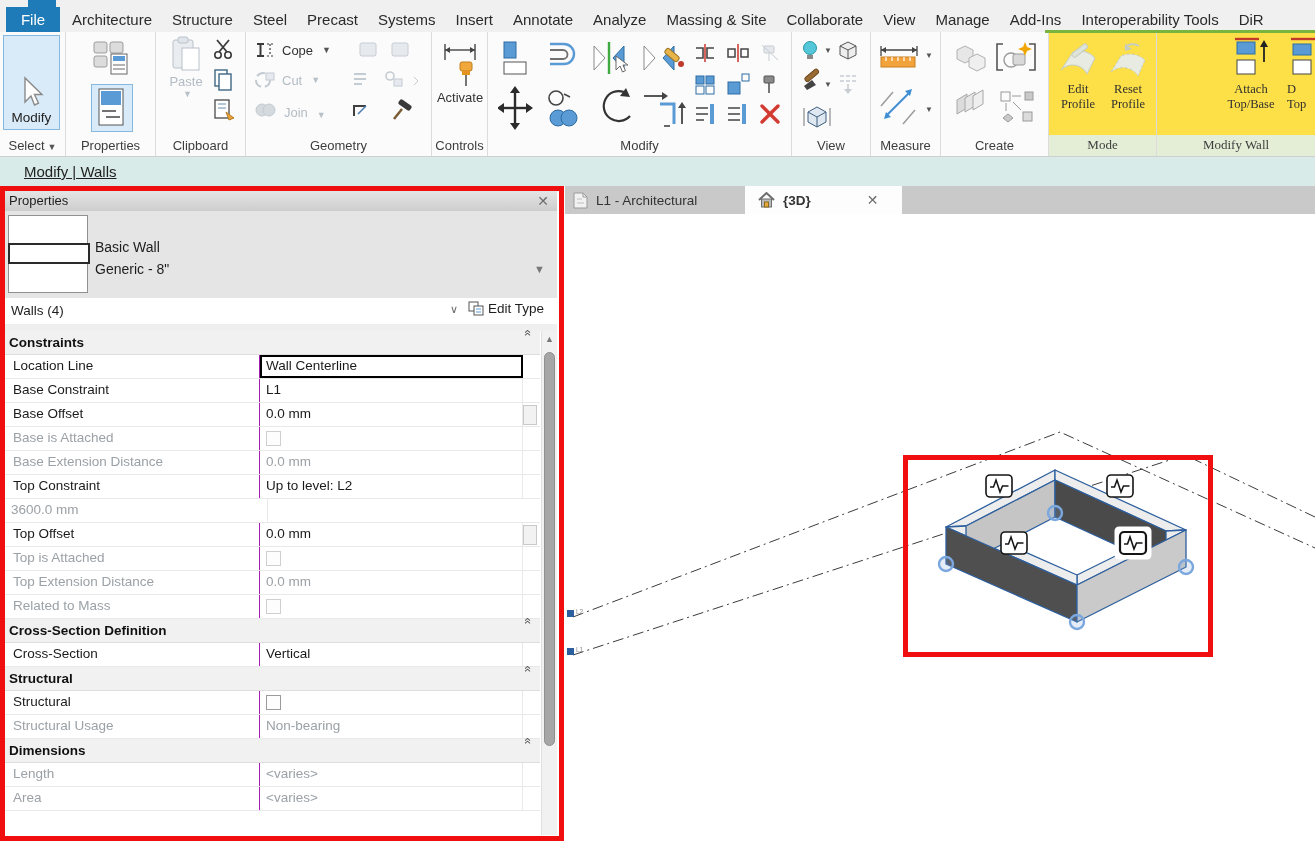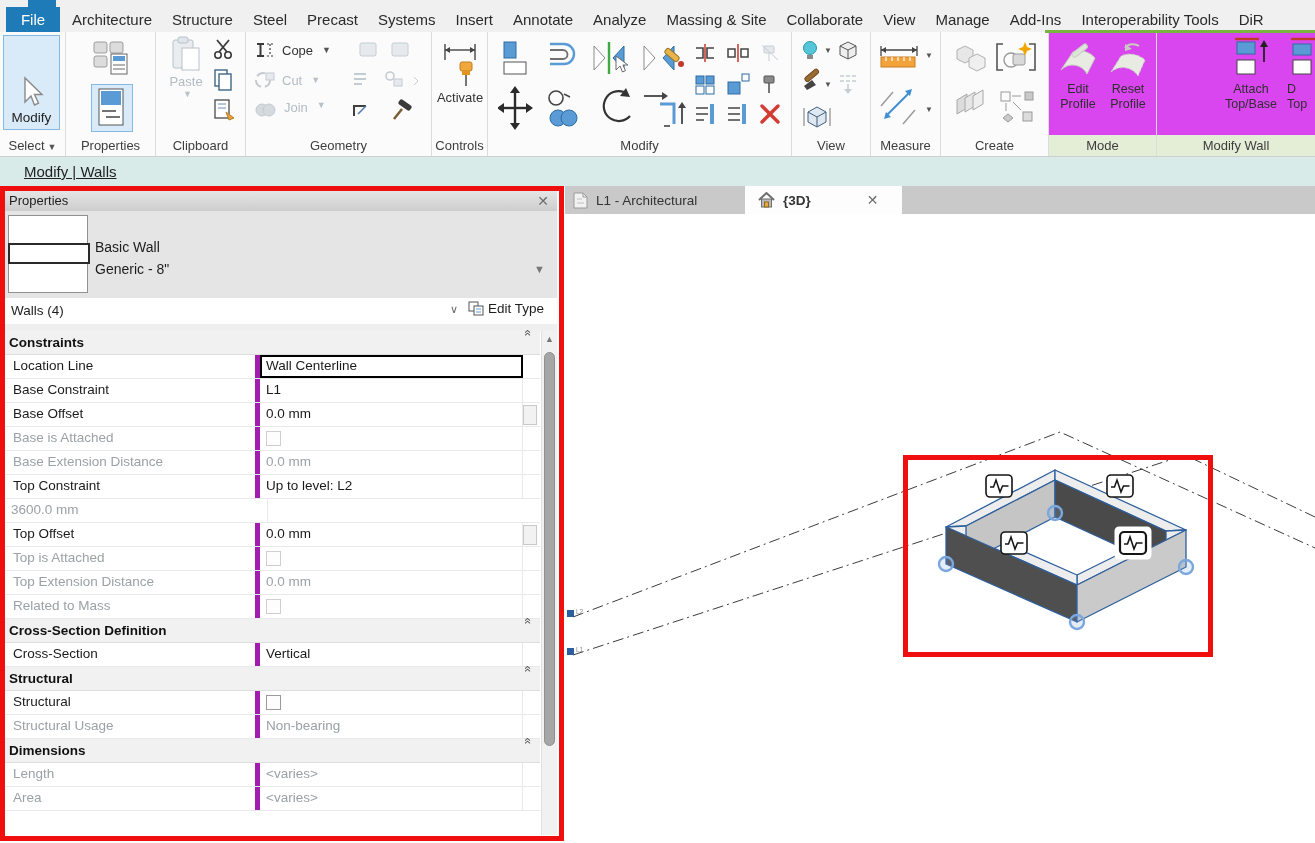--- a/index.html
+++ b/index.html
@@ -11,21 +11,21 @@
   #menubar{position:absolute;left:0;top:0;width:1315px;height:32px;background:#f0f0f0;}
   #appicon-frag{position:absolute;left:28px;top:0;width:28px;height:7px;background:#1e7bb7;}
   #filetab{position:absolute;left:6px;top:7px;width:54px;height:25px;background:#1e7bb7;
            color:#fff;font-size:15px;display:flex;align-items:center;justify-content:center;}
   #menutabs{position:absolute;left:72px;top:7px;height:25px;display:flex;gap:20px;align-items:center;white-space:nowrap;}
   .mtab{font-size:15px;color:#2a2a2a;cursor:default;}
   #ctx-underline{position:absolute;left:1045px;top:30px;width:270px;height:3px;background:#79b43f;z-index:3;}
   
   #ribbon{position:absolute;left:0;top:32px;width:1315px;height:125px;background:#fbfbfb;border-bottom:1px solid #cfcfcf;box-sizing:border-box;}
   .rgroup{position:absolute;top:0;height:124px;border-right:1px solid #dcdcdc;box-sizing:border-box;}
-  .rgroup.ctx{background:#d946ef;}
+  .rgroup.ctx{background:#fde047;font-family:Liberation Serif, serif;}
   .glabel{position:absolute;bottom:3px;left:0;width:100%;text-align:center;font-size:13px;color:#3d3d3d;white-space:nowrap;}
   .lstrip{position:absolute;bottom:0;left:0;width:100%;height:21px;background:#e4eed7;}
   .caret{font-size:9px;color:#555;margin-left:3px;}
   .caret.dis{color:#b9c1c8;}
   .rtext{font-size:13px;color:#333;}
   .rtext.dis{color:#b3bcc4;}
   .ctxdis{color:#adb6a3;}
   .btn2line{position:absolute;text-align:center;font-size:12.5px;line-height:15px;color:#2f2f2f;width:100%;}
   #modify-btn{position:absolute;left:3px;top:3px;width:57px;height:95px;background:#d9eaf8;border:1px solid #86b8e0;
               display:flex;flex-direction:column;align-items:center;justify-content:flex-end;padding-bottom:4px;box-sizing:border-box;}
@@ -60,21 +60,21 @@
   #pselrow .sel{position:absolute;left:6px;top:5px;color:#1d1d1d;}
   #pselrow .chev{position:absolute;left:445px;top:5px;color:#666;font-size:11px;}
   #edit-type{position:absolute;left:463px;top:3px;display:flex;align-items:center;gap:4px;color:#1d1d1d;}
   #pgap{position:absolute;left:0;top:133px;width:100%;height:7px;background:#efefef;}
   #pgrid{position:absolute;left:0;top:140px;width:535px;height:504px;}
   .prow{position:relative;width:100%;height:24px;box-sizing:border-box;border-bottom:1px solid #e9e9e9;display:flex;}
   .phead{background:#f1f1f1;border-bottom:1px solid #dedede;}
   .phead-label{font-weight:bold;font-size:13.5px;color:#111;line-height:23px;padding-left:4px;flex:1;}
   .collapse-chevron{width:26px;color:#555;font-size:12px;line-height:23px;display:inline-block;transform:rotate(90deg);}
   .pcell{box-sizing:border-box;font-size:13.5px;line-height:22px;overflow:hidden;white-space:nowrap;}
-  .plabel{width:255px;padding-left:8px;border-right:5px solid #a21caf;color:#1a1a1a;}
+  .plabel{width:255px;padding-left:8px;border-right:1px solid #a21caf;color:#1a1a1a;}
   .pvalue{width:263px;padding-left:6px;color:#1a1a1a;border-right:1px solid #e9e9e9;position:relative;}
   .pvalue.activeedit{outline:2px solid #000;outline-offset:-2px;}
   .pside{width:17px;}
   .pside.btn::after{content:"";position:absolute;width:12px;height:18px;margin-top:2px;background:#f2f2f2;border:1px solid #c9c9c9;}
   .prow.dis .plabel,.prow.dis .pvalue{color:#9ba1a6;}
   .pcheck{display:inline-block;width:13px;height:13px;margin-top:4px;border:1px solid #9b9b9b;background:#fdfdfd;position:relative;}
   .prow.dis .pcheck{border-color:#cfcfcf;}
   .pcheck.checked{background:#7f7f7f;border-color:#6f6f6f;}
   .pcheck.checked::after{content:"✓";position:absolute;color:#fff;font-size:11px;left:1px;top:-4px;}
   #pscroll{position:absolute;right:0;top:140px;width:16px;height:504px;background:#f1f1f1;border-left:1px solid #e0e0e0;box-sizing:border-box;}
@@ -200,21 +200,21 @@
         </svg>
         <span class="rtext dis">Cut</span>
         <span class="caret dis">▼</span>
       </div>
       <svg class="abs" style="left:104px;top:36px" width="76" height="22" viewBox="0 0 76 22">
         <path d="M4,6 h12 M4,11 h12 M4,16 h8" stroke="#c4ccd3" stroke-width="2"></path>
         <circle cx="40" cy="8" r="4" fill="none" stroke="#c4ccd3" stroke-width="1.6"></circle>
         <rect x="44" y="11" width="8" height="7" fill="#e6eaee" stroke="#c4ccd3"></rect>
         <path d="M64,9 l4,4 l-4,4" stroke="#c4ccd3" fill="none"></path>
       </svg>
-      <div class="abs" style="left:8px;top:68px;display:flex;align-items:flex-start;gap:6px">
+      <div class="abs" style="left:8px;top:68px;display:flex;align-items:flex-end;gap:6px">
         <svg width="24" height="20" viewBox="0 0 24 20">
           <circle cx="8" cy="10" r="6" fill="#d4dade" stroke="#c3cad1"></circle>
           <circle cx="15" cy="10" r="6" fill="#d4dade" stroke="#c3cad1"></circle>
         </svg>
         <span class="rtext dis">Join</span>
         <span class="caret dis">▼</span>
       </div>
       <svg class="abs" style="left:104px;top:66px" width="76" height="24" viewBox="0 0 76 24">
         <path d="M4,18 v-10 h12" fill="none" stroke="#3f3f3f" stroke-width="2"></path>
         <path d="M8,16 l8,-8" stroke="#4f7fb5" stroke-width="1.6"></path>

